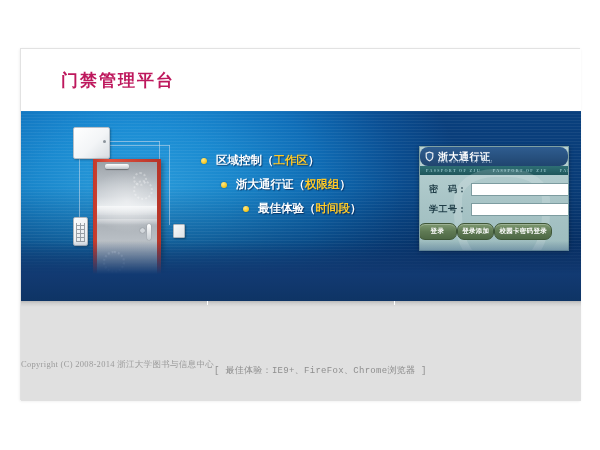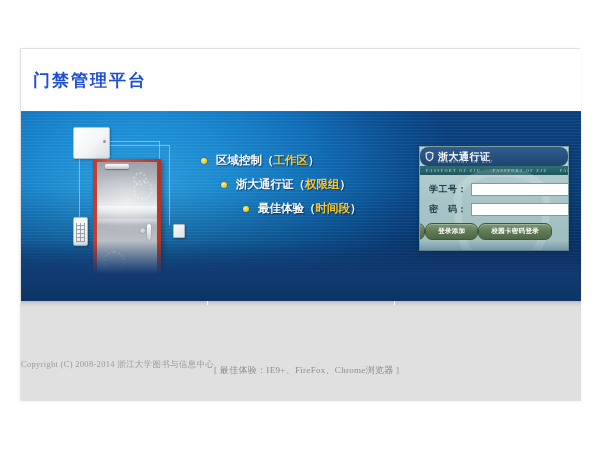--- a/index.html
+++ b/index.html
@@ -65,25 +65,25 @@
   }
   .logo-en {
     font-family: "Liberation Serif", "DejaVu Serif", serif;
     font-size: 8.5px;
     color: #1b3b6f;
     letter-spacing: 0.3px;
     margin-top: 3px;
     font-weight: bold;
   }
   .site-title {
-    margin-left: 12px;
+    margin-left: 40px;
     font-family: "DejaVu Sans", "Liberation Sans", sans-serif;
     font-size: 17px;
     font-weight: bold;
-    color: #1d4ed8;
+    color: #be185d;
     letter-spacing: 2px;
   }
 
   
   .banner {
     position: absolute;
     left: 0; top: 62px;
     width: 560px; height: 190px;
     overflow: hidden;
     background:
@@ -294,21 +294,21 @@
     display: flex; justify-content: flex-end;
     padding: 0 7px; margin-top: 3px;
   }
   .lbtn {
     background: linear-gradient(to bottom,#7f9a72 0%,#5f7a54 50%,#4e6845 100%);
     border: 1px solid #3f5738;
     border-radius: 7px;
     color: #ffffff;
     font-size: 6.5px;
     font-weight: bold;
-    padding: 3px 12px;
+    padding: 3px 4px;
     letter-spacing: .3px;
     white-space: nowrap;
     cursor: pointer;
     font-family: "DejaVu Sans", "Liberation Sans", sans-serif;
     box-shadow: inset 0 1px 0 rgba(255,255,255,.25);
   }
   .lbtn.b1 { padding: 3px 12px; }
 
   
   .banner-shadow {
@@ -329,21 +329,21 @@
     display: flex; flex-direction: row;
     align-items: center;
   }
   .foot-line1 {
     margin-top: 22px;
     font-family: "Liberation Serif", "DejaVu Serif", serif;
     font-size: 8.5px; color: #9a9a9a; letter-spacing: .3px;
   }
   .foot-line2 {
     margin-top: 32px;
-    font-family: Liberation Serif, serif;
+    font-family: Liberation Mono, monospace;
     font-size: 9px; color: #8e8e8e; letter-spacing: .3px;
   }
 </style>
 </head>
 <body>
 
 <div id="root">
   <div class="page-card">
 
     <div class="site-header">
@@ -417,26 +417,26 @@
         </div>
 
         <div class="login-band">
           <span class="band-txt">PASSPORT OF ZJU</span>
           <span class="band-txt">PASSPORT OF ZJU</span>
           <span class="band-txt">PASSPORT OF ZJU</span>
         </div>
 
         <div class="login-body">
           <div class="frow">
+            <span class="flabel">密　码：</span>
+            <input class="finput" type="password" value="" style="">
+          </div>
+          <div class="frow">
             <span class="flabel">学工号：</span>
             <input class="finput" type="text" value="" style="">
-          </div>
-          <div class="frow">
-            <span class="flabel">密　码：</span>
-            <input class="finput" type="password" value="" style="">
           </div>
           <div class="btnrow">
             <button class="lbtn b1">登录</button>
             <button class="lbtn b2">登录添加</button>
             <button class="lbtn b3">校园卡密码登录</button>
           </div>
         </div>
       </div>
 
       <div class="banner-bottom-fade"></div>

